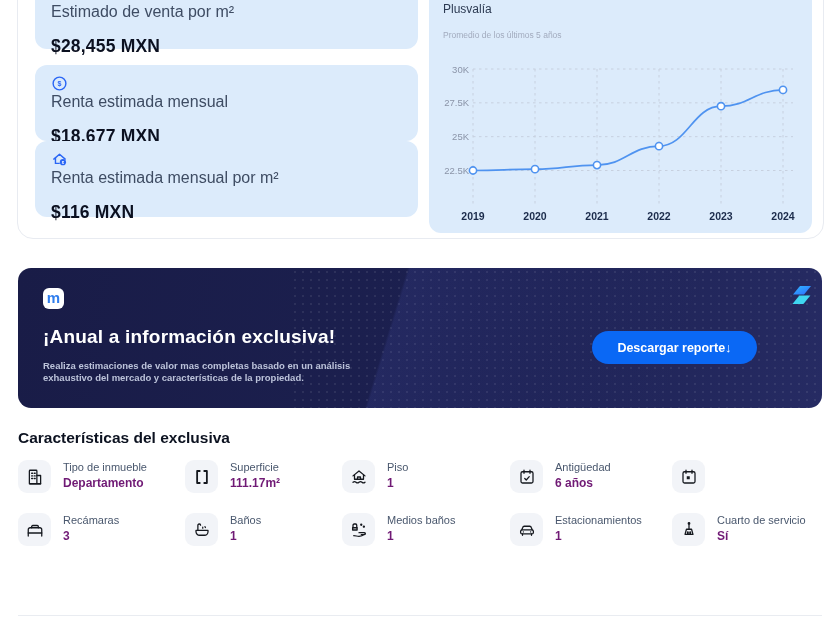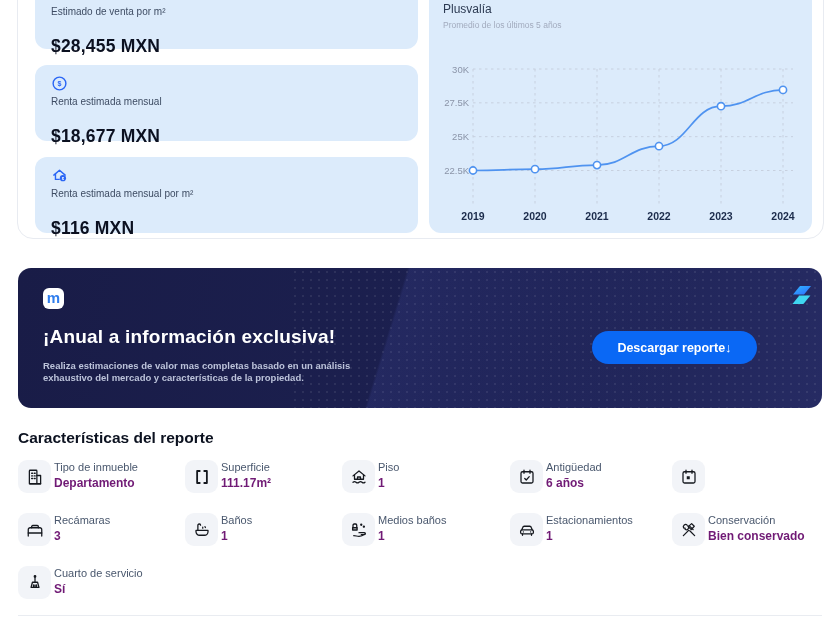--- a/index.html
+++ b/index.html
@@ -8,36 +8,36 @@
   .page { position:relative; width:840px; height:630px; }
 
   
   .panel { position:absolute; left:17px; top:-44px; width:807px; height:283px;
     background:#fff; border:1px solid #e8ebf1; border-radius:16px; }
   .cards-col { position:absolute; left:17px; top:0; width:383px; }
   .metric-card { position:absolute; left:0; width:383px; background:#dcebfb;
     border-radius:12px; padding:10px 16px; }
   .mc-1 { top:18px; height:74px; }   
   .mc-2 { top:108px; height:76px; }
-  .mc-3 { top:200px; height:76px; }
+  .mc-3 { top:184px; height:76px; }
   .mc-icon { height:17px; margin-bottom:3px; }
   .mc-icon svg { display:block; }
-  .mc-label { font-size:10px; color:#3e4c63; line-height:14px; margin-top:2px; }
+  .mc-label { font-size:16px; color:#3e4c63; line-height:14px; margin-top:2px; }
   .mc-value { font-size:17.5px; font-weight:bold; color:#0b1020; line-height:23px; margin-top:16px; letter-spacing:.2px; }
 
   .chart-card { position:absolute; left:411px; top:18px; width:383px; height:258px;
     background:#dcebfb; border-radius:12px; }
   .chart-head { position:absolute; left:14px; top:28px; z-index:2; }
   .ch-title { font-size:12px; color:#2c3a52; line-height:13px; }
   .ch-value-row { display:flex; align-items:center; margin-top:5px; }
   .badge { width:16px; height:16px; border-radius:50%; background:#1f6ff5; color:#fff;
     font-size:7px; display:inline-flex; align-items:center; justify-content:center; margin-right:5px; }
   .ch-value { font-size:17px; font-weight:bold; color:#0d1321; }
   .ch-period { font-size:10px; color:#8d96aa; margin-left:5px; margin-top:3px; }
-  .ch-sub { font-size:8.5px; color:#a2abbe; margin-top:4px; }
+  .ch-sub { font-size:8.5px; color:#a2abbe; margin-top:14px; }
   #chart-svg { position:absolute; left:0; top:0; }
 
   
   .banner { position:absolute; left:18px; top:268px; width:804px; height:140px;
     border-radius:13px; overflow:hidden;
     background:linear-gradient(100deg,#191c47 0%,#1c2050 55%,#262b63 100%); }
   .banner::before { content:""; position:absolute; top:0; bottom:0; left:34%; right:0;
     background-image:radial-gradient(rgba(255,255,255,0.08) 1px, transparent 1.3px);
     background-size:8px 8px; }
   .banner::after { content:""; position:absolute; inset:0;
@@ -55,21 +55,21 @@
     justify-content:center; cursor:pointer; z-index:3; }
   .download-btn .arr { font-size:13px; font-weight:bold; }
   .bolt { position:absolute; left:772px; top:15px; z-index:2; }
 
   
   .features-heading { position:absolute; left:18px; top:429px; font-size:15.5px;
     font-weight:bold; color:#0c1220; }
   .features-grid { position:absolute; left:18px; top:460px; width:804px;
     display:grid; grid-template-columns:167px 157px 168px 162px 1fr;
     grid-auto-rows:34px; row-gap:19px; }
-  .feature { display:flex; align-items:flex-start; gap:3px; }
+  .feature { display:flex; align-items:flex-start; gap:12px; }
   .f-icon { width:33px; height:33px; background:#f2f4f8; border-radius:9px; flex:none;
     display:flex; align-items:center; justify-content:center; color:#15181e; }
   .f-icon svg { display:block; }
   .f-label { font-size:11px; color:#49576d; line-height:13px; margin-top:1px; }
   .f-value { font-size:12px; font-weight:bold; color:#701a75; line-height:15px; margin-top:2px; }
 
   .divider { position:absolute; left:18px; top:615px; width:804px; height:1px; background:#e9ecf1; }
 </style>
 </head>
 <body>
@@ -162,21 +162,21 @@
         <linearGradient id="boltg" x1="0" y1="0" x2="1" y2="1">
           <stop offset="0" stop-color="#2fb9ff"></stop>
             <stop offset="1" stop-color="#2e6bff"></stop>
         </linearGradient>
       </defs>
       <polygon points="10,3 21,3 14,11.4 3,11.4" fill="url(#boltg)"></polygon>
       <polygon points="9.4,12.6 20.4,12.6 13.4,21 2.4,21" fill="#3fd6f0"></polygon>
     </svg>
   </section>
 
-  <h2 class="features-heading">Características del reporte</h2>
+  <h2 class="features-heading">Características del exclusiva</h2>
   <div class="features-grid" id="features-grid">
   <div class="feature">
     <div class="f-icon">
           <svg width="18" height="18" viewBox="0 0 24 24" fill="none" stroke="currentColor" stroke-width="1.7" stroke-linecap="round" stroke-linejoin="round">
     <rect x="4.5" y="3" width="10" height="18" rx="1"></rect>
     <path d="M14.5 10h5v11h-5"></path>
     <path d="M7.5 7h1.3M11 7h1.3M7.5 10.5h1.3M11 10.5h1.3M7.5 14h1.3M11 14h1.3"></path>
     <path d="M4.5 21h15"></path>
   </svg>
         </div>
@@ -292,35 +292,20 @@
     <circle cx="7.2" cy="14.5" r="0.9" fill="currentColor" stroke="none"></circle>
     <circle cx="16.8" cy="14.5" r="0.9" fill="currentColor" stroke="none"></circle>
   </svg>
         </div>
     <div class="f-text">
       <div class="f-label">Estacionamientos</div>
       <div class="f-value">1</div>
     </div>
   </div>
 
-  <div class="feature">
-    <div class="f-icon">
-          <svg width="18" height="18" viewBox="0 0 24 24" fill="none" stroke="currentColor" stroke-width="1.7" stroke-linecap="round" stroke-linejoin="round">
-    <path d="M4.5 19.5l7-7"></path>
-    <path d="M12.5 6.5l5 5"></path>
-    <path d="M11 7.5l4.5-4 3.5 3.5-4 4.5z"></path>
-    <path d="M9.5 5.5a3 3 0 00-4.7 3.6l1.9.4.4 1.9a3 3 0 003.6-4.7"></path>
-    <path d="M13 13l6.5 6.5"></path>
-  </svg>
-        </div>
-    <div class="f-text">
-      <div class="f-label">Conservación</div>
-      <div class="f-value">Bien conservado</div>
-    </div>
-  </div>
 
   <div class="feature">
     <div class="f-icon">
           <svg width="18" height="18" viewBox="0 0 24 24" fill="none" stroke="currentColor" stroke-width="1.7" stroke-linecap="round" stroke-linejoin="round">
     <path d="M12 4v7"></path>
     <circle cx="12" cy="3.2" r="1"></circle>
     <path d="M8.6 11h6.8l1.9 6.8H6.7z"></path>
     <path d="M10 14.5v2.6M12 14.5v2.6M14 14.5v2.6"></path>
   </svg>
         </div>

